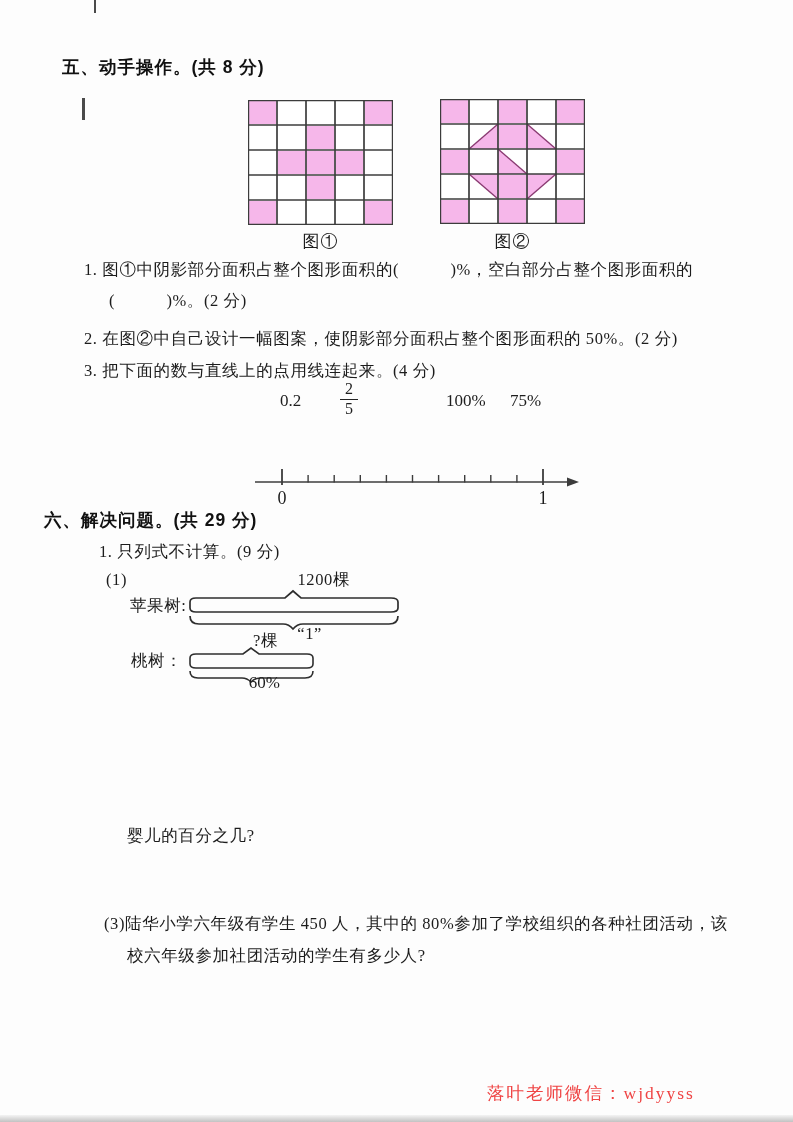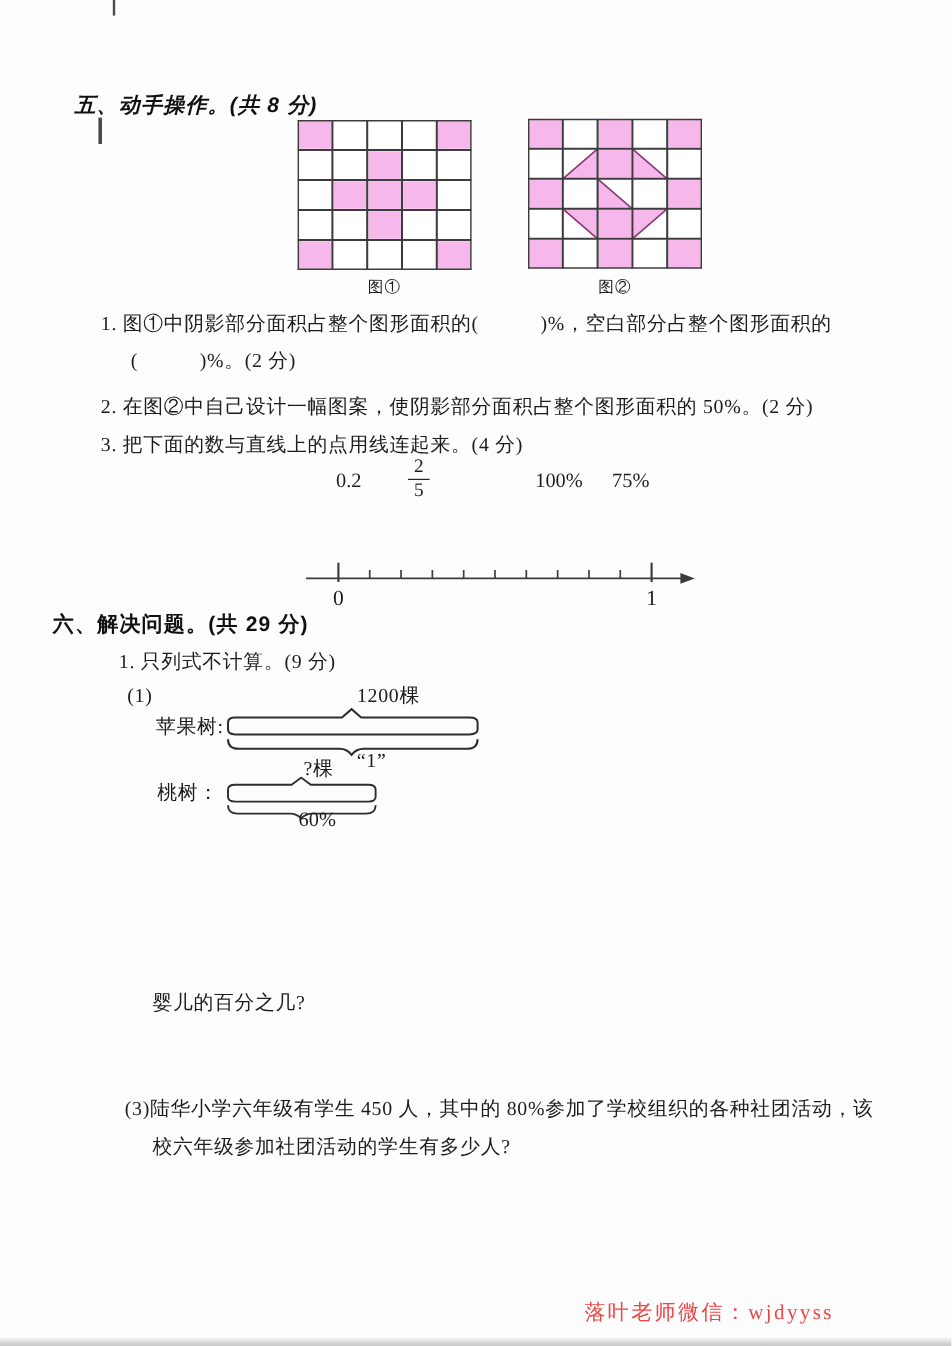--- a/index.html
+++ b/index.html
@@ -21,21 +21,21 @@
     letter-spacing:1px;
     white-space:nowrap;
   }
   .body-text{
     font-size:16.5px;
     letter-spacing:0.6px;
     color:#1c1c1c;
     white-space:nowrap;
   }
   .fig-label{
-    font-size:13px;
+    font-size:17px;
     text-align:center;
     letter-spacing:1px;
   }
   .num-text{
     font-size:17px;
     white-space:nowrap;
   }
   .fraction{
     display:inline-block;
     text-align:center;
@@ -66,21 +66,21 @@
 </style>
 </head>
 <body>
 
 <div class="page">
 
   <div class="abs artifact" style="left:94px;top:0;width:2px;height:13px;"></div>
   <div class="abs artifact" style="left:82px;top:98px;width:3px;height:22px;"></div>
   <div class="abs bottom-band" style="left:0;top:1115px;width:793px;height:7px;"></div>
 
-  <div class="abs heading" style="left:62px;top:75px;font-style:italic;">五、动手操作。(共 8 分)</div>
+  <div class="abs heading" style="left:62px;top:55px;">五、动手操作。(共 8 分)</div>
 
   <svg id="fig1-svg" class="abs" style="left:248px;top:100px;" width="145" height="125">
       <rect x="1" y="1" width="143" height="123" fill="#ffffff"></rect>
       <rect x="1" y="1" width="27" height="23" fill="#f6b7ea"></rect>
       <rect x="117" y="1" width="27" height="23" fill="#f6b7ea"></rect>
       <rect x="59" y="26" width="27" height="23" fill="#f6b7ea"></rect>
       <rect x="30" y="51" width="27" height="23" fill="#f6b7ea"></rect>
       <rect x="59" y="51" width="27" height="23" fill="#f6b7ea"></rect>
       <rect x="88" y="51" width="27" height="23" fill="#f6b7ea"></rect>
       <rect x="59" y="76" width="27" height="23" fill="#f6b7ea"></rect>

